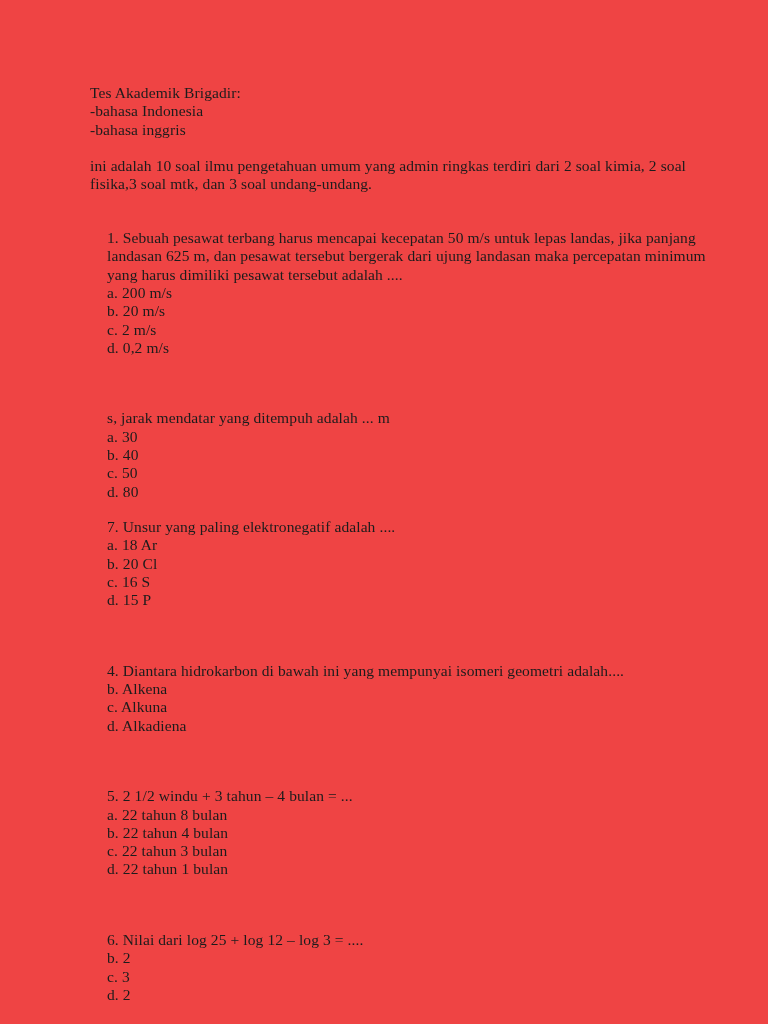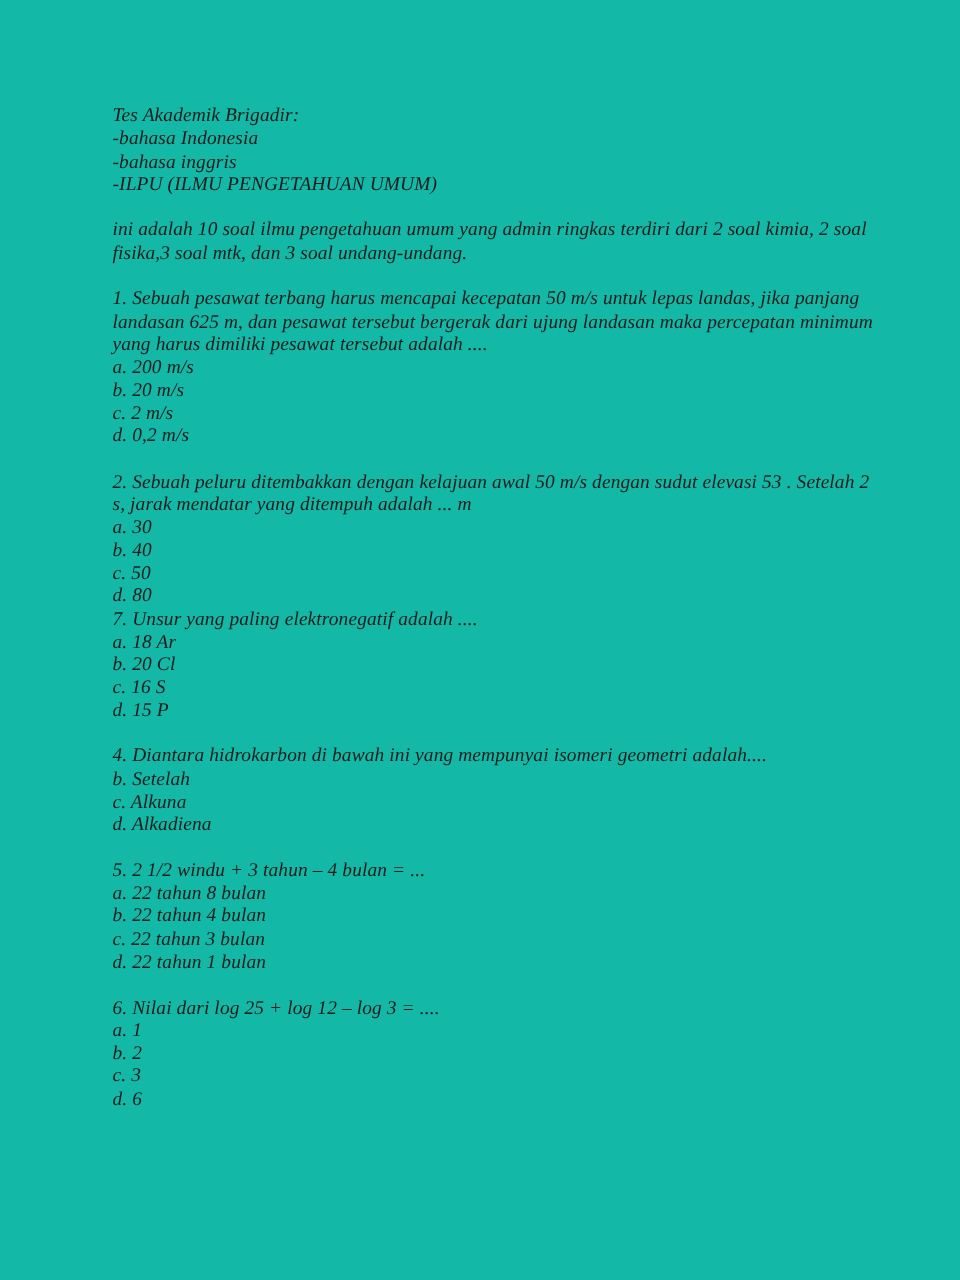--- a/index.html
+++ b/index.html
@@ -13,49 +13,47 @@
     overflow: hidden;
     font-family: "Liberation Serif", "DejaVu Serif", serif;
     color: #1c1c1c;
   }
   .page {
     position: absolute;
     top: 0;
     left: 0;
     width: 768px;
     height: 1024px;
-    background: #14b8a6;
+    background: #ef4444;
     box-sizing: border-box;
     padding: 84px 88px 16px 90px;
-    font-style: italic;
   }
   .line {
     font-size: 15.5px;
     line-height: 18.3px;
     white-space: nowrap;
     letter-spacing: 0.1px;
   }
   .blank {
     height: 18.3px;
   }
   .question {
-    margin: 0;
+    margin: 17px;
     padding: 0;
   }
 </style>
 </head>
 <body>
 
 <div class="page">
 
   <div class="header">
     <div class="line">Tes Akademik Brigadir:</div>
     <div class="line">-bahasa Indonesia</div>
     <div class="line">-bahasa inggris</div>
-    <div class="line">-ILPU (ILMU PENGETAHUAN UMUM)</div>
   </div>
 
   <div class="blank"></div>
 
   <div class="intro">
     <div class="line">ini adalah 10 soal ilmu pengetahuan umum yang admin ringkas terdiri dari 2 soal kimia, 2 soal</div>
     <div class="line">fisika,3 soal mtk, dan 3 soal undang-undang.</div>
   </div>
 
   <div class="blank"></div>
@@ -66,58 +64,56 @@
     <div class="line">yang harus dimiliki pesawat tersebut adalah ....</div>
     <div class="line">a. 200 m/s</div>
     <div class="line">b. 20 m/s</div>
     <div class="line">c. 2 m/s</div>
     <div class="line">d. 0,2 m/s</div>
   </section>
 
   <div class="blank"></div>
 
   <section class="question">
-    <div class="line">2. Sebuah peluru ditembakkan dengan kelajuan awal 50 m/s dengan sudut elevasi 53 . Setelah 2</div>
     <div class="line">s, jarak mendatar yang ditempuh adalah ... m</div>
     <div class="line">a. 30</div>
     <div class="line">b. 40</div>
     <div class="line">c. 50</div>
     <div class="line">d. 80</div>
   </section>
 
   <section class="question">
     <div class="line">7. Unsur yang paling elektronegatif adalah ....</div>
     <div class="line">a. 18 Ar</div>
     <div class="line">b. 20 Cl</div>
     <div class="line">c. 16 S</div>
     <div class="line">d. 15 P</div>
   </section>
 
   <div class="blank"></div>
 
   <section class="question">
     <div class="line">4. Diantara hidrokarbon di bawah ini yang mempunyai isomeri geometri adalah....</div>
-    <div class="line">b. Setelah</div>
+    <div class="line">b. Alkena</div>
     <div class="line">c. Alkuna</div>
     <div class="line">d. Alkadiena</div>
   </section>
 
   <div class="blank"></div>
 
   <section class="question">
     <div class="line">5. 2 1/2 windu + 3 tahun – 4 bulan = ...</div>
     <div class="line">a. 22 tahun 8 bulan</div>
     <div class="line">b. 22 tahun 4 bulan</div>
     <div class="line">c. 22 tahun 3 bulan</div>
     <div class="line">d. 22 tahun 1 bulan</div>
   </section>
 
   <div class="blank"></div>
 
   <section class="question">
     <div class="line">6. Nilai dari log 25 + log 12 – log 3 = ....</div>
-    <div class="line">a. 1</div>
     <div class="line">b. 2</div>
     <div class="line">c. 3</div>
-    <div class="line">d. 6</div>
+    <div class="line">d. 2</div>
   </section>
 
 </div>
 
 </body></html>

